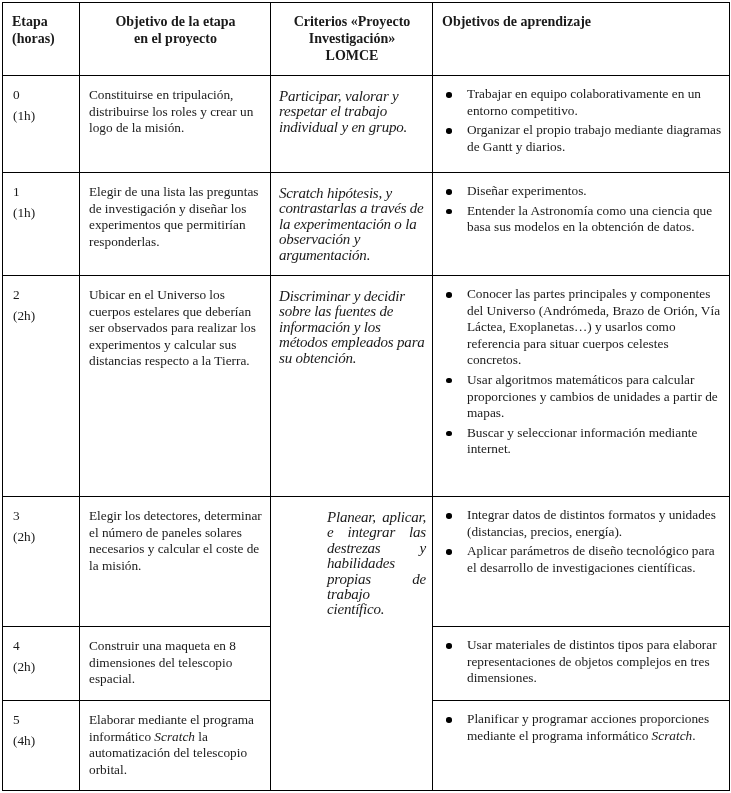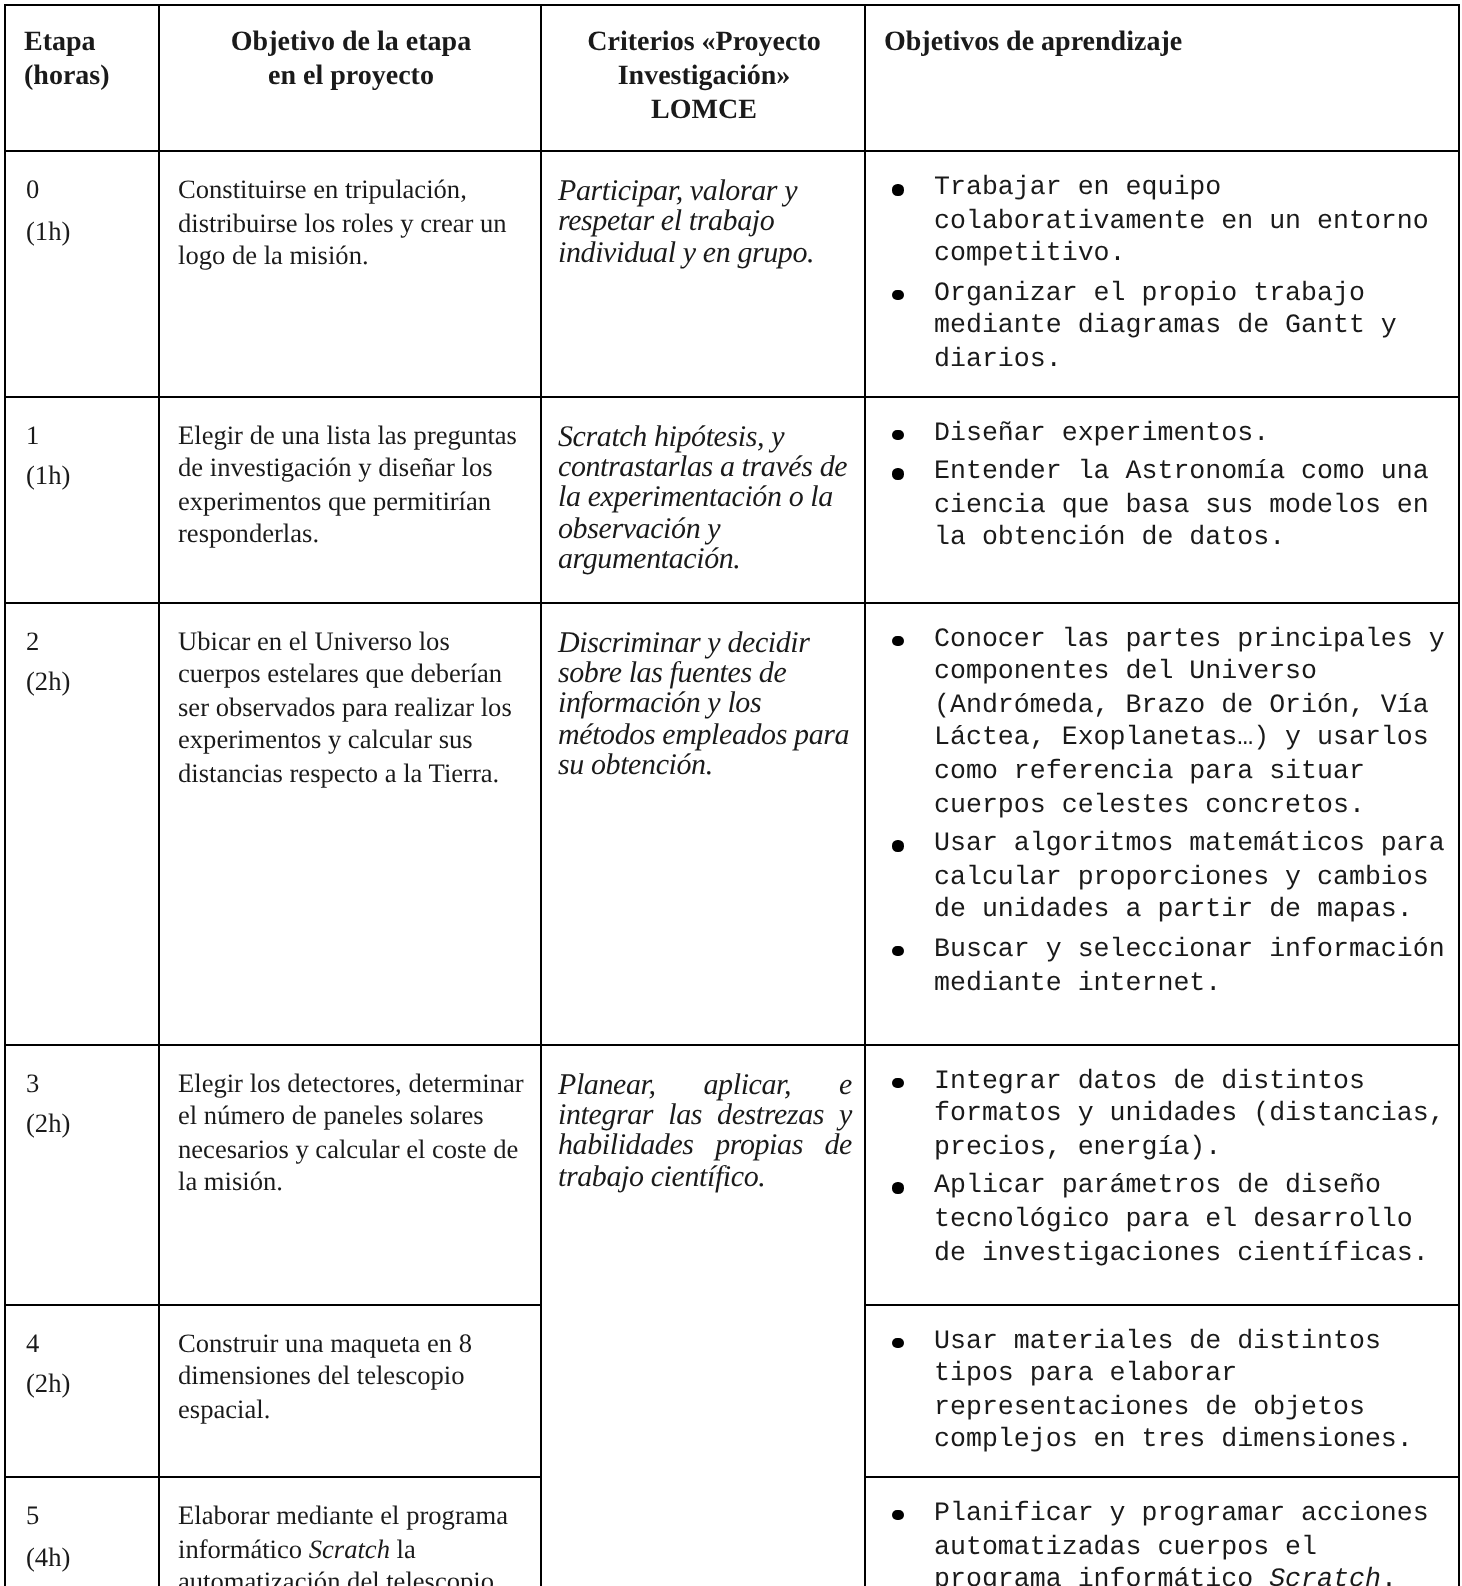--- a/index.html
+++ b/index.html
@@ -25,28 +25,28 @@
     col.c4 { width: 297px; }
     th { font-weight: bold; font-size: 14px; line-height: 17px; }
     th .in { padding: 10px 8px 0 9px; }
     th.center .in { text-align: center; }
     th.left .in { text-align: left; }
     td .in { padding: 11px 8px 6px 9px; }
     td.stage .in { padding-left: 10px; }
     .stage-num { display: block; }
     .stage-hours { display: block; margin-top: 4px; }
     td.crit .in { font-style: italic; font-size: 15px; line-height: 15.4px; padding: 13px 6px 0 8px; letter-spacing: -0.2px; }
-    td.crit.justify .in { text-align: justify; }
+    td.crit.justify .in { text-align: justify; margin-left: 48px; }
     ul.goals { list-style: none; margin: 0; padding: 0; }
     ul.goals li { position: relative; padding-left: 34px; margin-bottom: 3px; }
     ul.goals li::before {
       content: ""; position: absolute; left: 13px; top: 6px;
       width: 5.5px; height: 5.5px; border-radius: 50%; background: #000;
     }
-    td.goals .in { padding: 10px 6px 6px 0; font-family: Liberation Mono, monospace; }
+    td.goals .in { padding: 10px 6px 6px 0; }
     em { font-style: italic; }
     tr.h-head { height: 73px; }
     tr.h-r0 { height: 97px; }
     tr.h-r1 { height: 103px; }
     tr.h-r2 { height: 221px; }
     tr.h-r3 { height: 130px; }
     tr.h-r4 { height: 74px; }
     tr.h-r5 { height: 90px; }
   </style>
 </head>
@@ -205,19 +205,19 @@
           <span class="stage-num">5</span>
           <span class="stage-hours">(4h)</span>
         </div>
       </td>
       <td>
         <div class="in"><span>Elaborar mediante el programa informático </span><em>Scratch</em><span> la automatización del telescopio orbital.</span></div>
       </td>
       <td class="goals">
         <div class="in">
           <ul class="goals">
-            <li><span>Planificar y programar acciones automatizadas cuerpos el programa informático </span><em>Scratch</em><span>.</span></li>
+            <li><span>Planificar y programar acciones proporciones mediante el programa informático </span><em>Scratch</em><span>.</span></li>
           </ul>
         </div>
       </td>
     </tr>
   </tbody>
 </table>
 
 </body></html>

